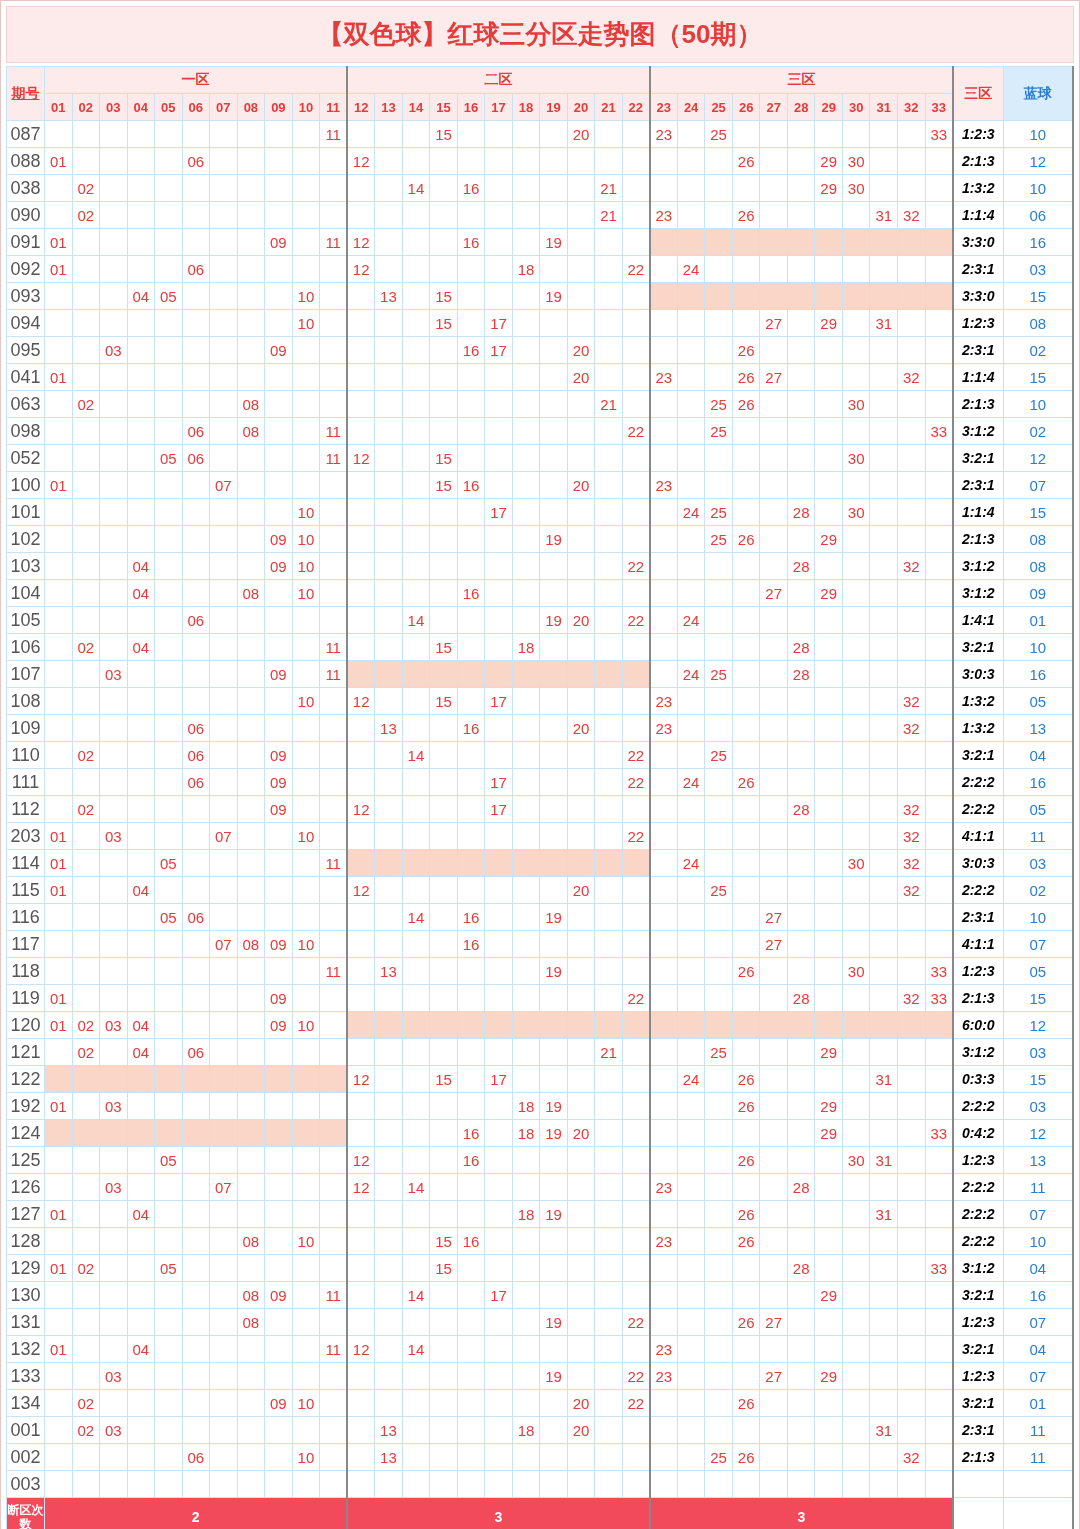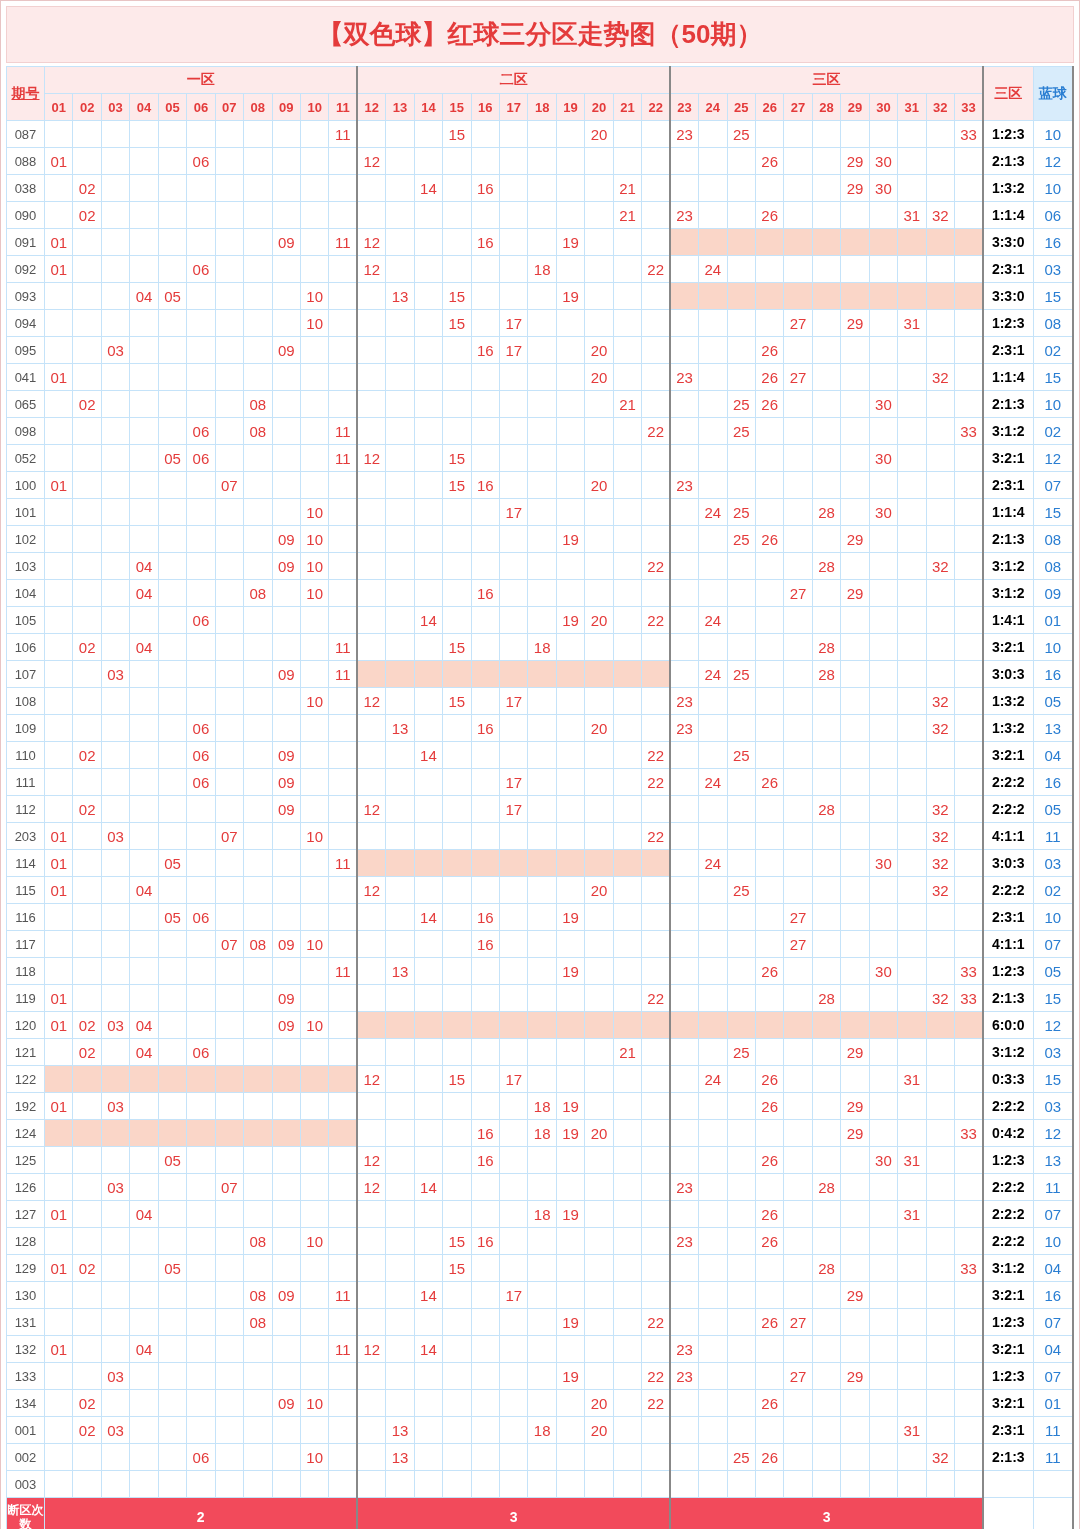--- a/index.html
+++ b/index.html
@@ -6,24 +6,24 @@
   body { font-family: Arial, sans-serif; background: #fff; display: flex; justify-content: center; }
   .wrapper { width: 1080px; background: #fff; padding: 5px; border: 1px solid #e8c4c4; }
   .title-bar { background: #fdeaea; text-align: center; font-size: 26px; font-weight: bold; color: #e43b3b; padding: 10px 0; border: 1px solid #f2d0d0; }
   table { border-collapse: collapse; width: 100%; table-layout: fixed; margin-top: 3px; }
   th, td { border: 1px solid #c5e3f9; text-align: center; font-size: 14px; height: 27px; vertical-align: middle; }
   th { background: #fdeaea; color: #e43b3b; font-weight: bold; }
   th.period-head { width: 38px; text-decoration: underline; }
   th.zone-head { font-size: 14px; }
   th.num-head { width: 27px; font-size: 13px; }
   th.ratio-head { width: 50px; border-left: 2px solid #888; }
-  th.blue-head { width: 40px; background: #d8ecfb; color: #2a7ed2; border-right: 2px solid #888; }
-  td.period { color: #555; width: 38px; font-size: 13px; }
+  th.blue-head { width: 70px; background: #d8ecfb; color: #2a7ed2; border-right: 2px solid #888; }
+  td.period { color: #555; width: 38px; font-size: 18px; }
   td.num-cell { color: #e43b3b; font-size: 15px; }
-  td.ratio-cell { color: #000; font-weight: bold; border-left: 2px solid #888; }
+  td.ratio-cell { color: #000; font-weight: bold; border-left: 2px solid #888; font-style: italic; }
   td.blue-cell { color: #2a7ed2; font-size: 15px; border-right: 2px solid #888; }
   td.shaded { background: #fad6c8; }
   .zone-sep { border-left: 2px solid #888; }
   tr.footer td { background: #f24a5b; color: #fff; font-weight: bold; height: 38px; }
   tr.footer td.blank { background: #fff; }
 </style>
 </head>
 <body>
 <div class="wrapper">
   <div class="title-bar">【双色球】红球三分区走势图（50期）</div>
@@ -448,21 +448,21 @@
           <td class="num-cell"></td>
           <td class="num-cell"></td>
           <td class="num-cell"></td>
           <td class="num-cell"></td>
           <td class="num-cell">32</td>
           <td class="num-cell"></td>
           <td class="ratio-cell">1:1:4</td>
           <td class="blue-cell">15</td>
         </tr>
         <tr>
-          <td class="period">065</td>
+          <td class="period">063</td>
           <td class="num-cell"></td>
           <td class="num-cell">02</td>
           <td class="num-cell"></td>
           <td class="num-cell"></td>
           <td class="num-cell"></td>
           <td class="num-cell"></td>
           <td class="num-cell"></td>
           <td class="num-cell">08</td>
           <td class="num-cell"></td>
           <td class="num-cell"></td>

